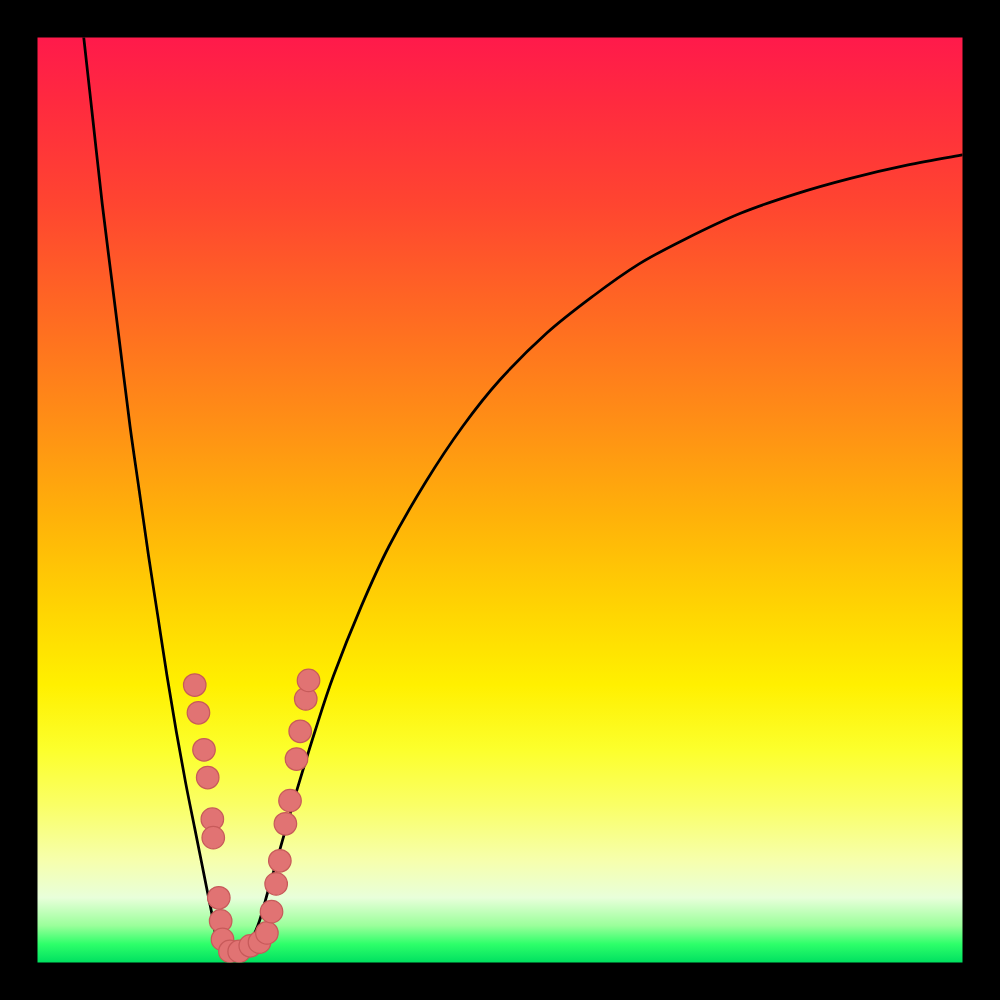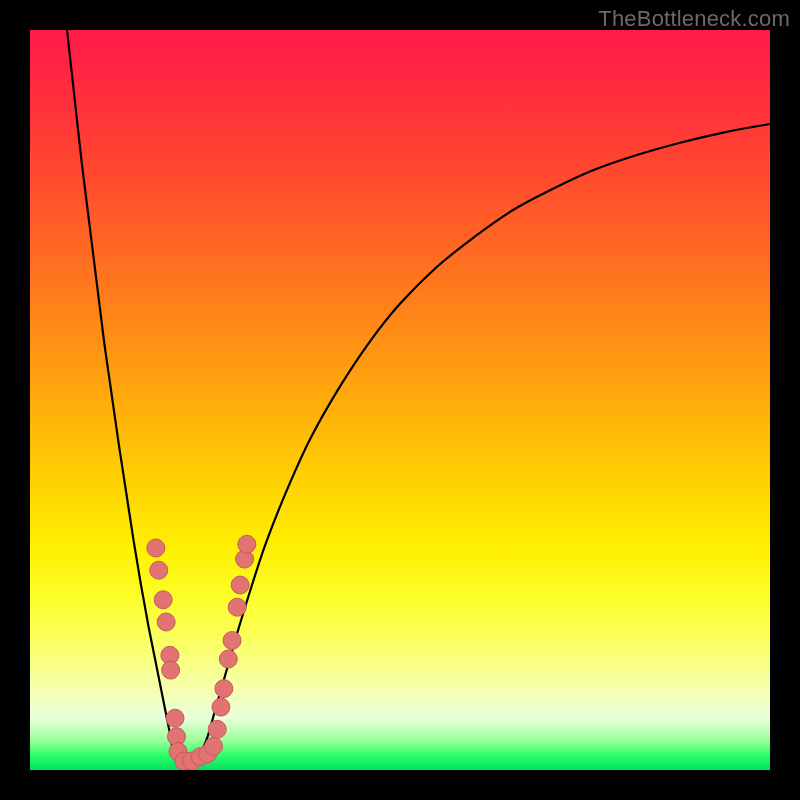--- a/index.html
+++ b/index.html
@@ -88,14 +88,13 @@
         <circle cx="193.88" cy="658.60" r="9" fill="#e17373" stroke="#c75a5a" stroke-width="1"></circle>
         <circle cx="198.32" cy="629.00" r="9" fill="#e17373" stroke="#c75a5a" stroke-width="1"></circle>
         <circle cx="202.02" cy="610.50" r="9" fill="#e17373" stroke="#c75a5a" stroke-width="1"></circle>
         <circle cx="207.20" cy="577.20" r="9" fill="#e17373" stroke="#c75a5a" stroke-width="1"></circle>
         <circle cx="210.16" cy="555.00" r="9" fill="#e17373" stroke="#c75a5a" stroke-width="1"></circle>
         <circle cx="214.60" cy="529.10" r="9" fill="#e17373" stroke="#c75a5a" stroke-width="1"></circle>
         <circle cx="216.82" cy="514.30" r="9" fill="#e17373" stroke="#c75a5a" stroke-width="1"></circle>
       </g>
   </svg>
 
-  <div class="attribution">TheBottleneck.com</div>
 </div>
 
 </body></html>

